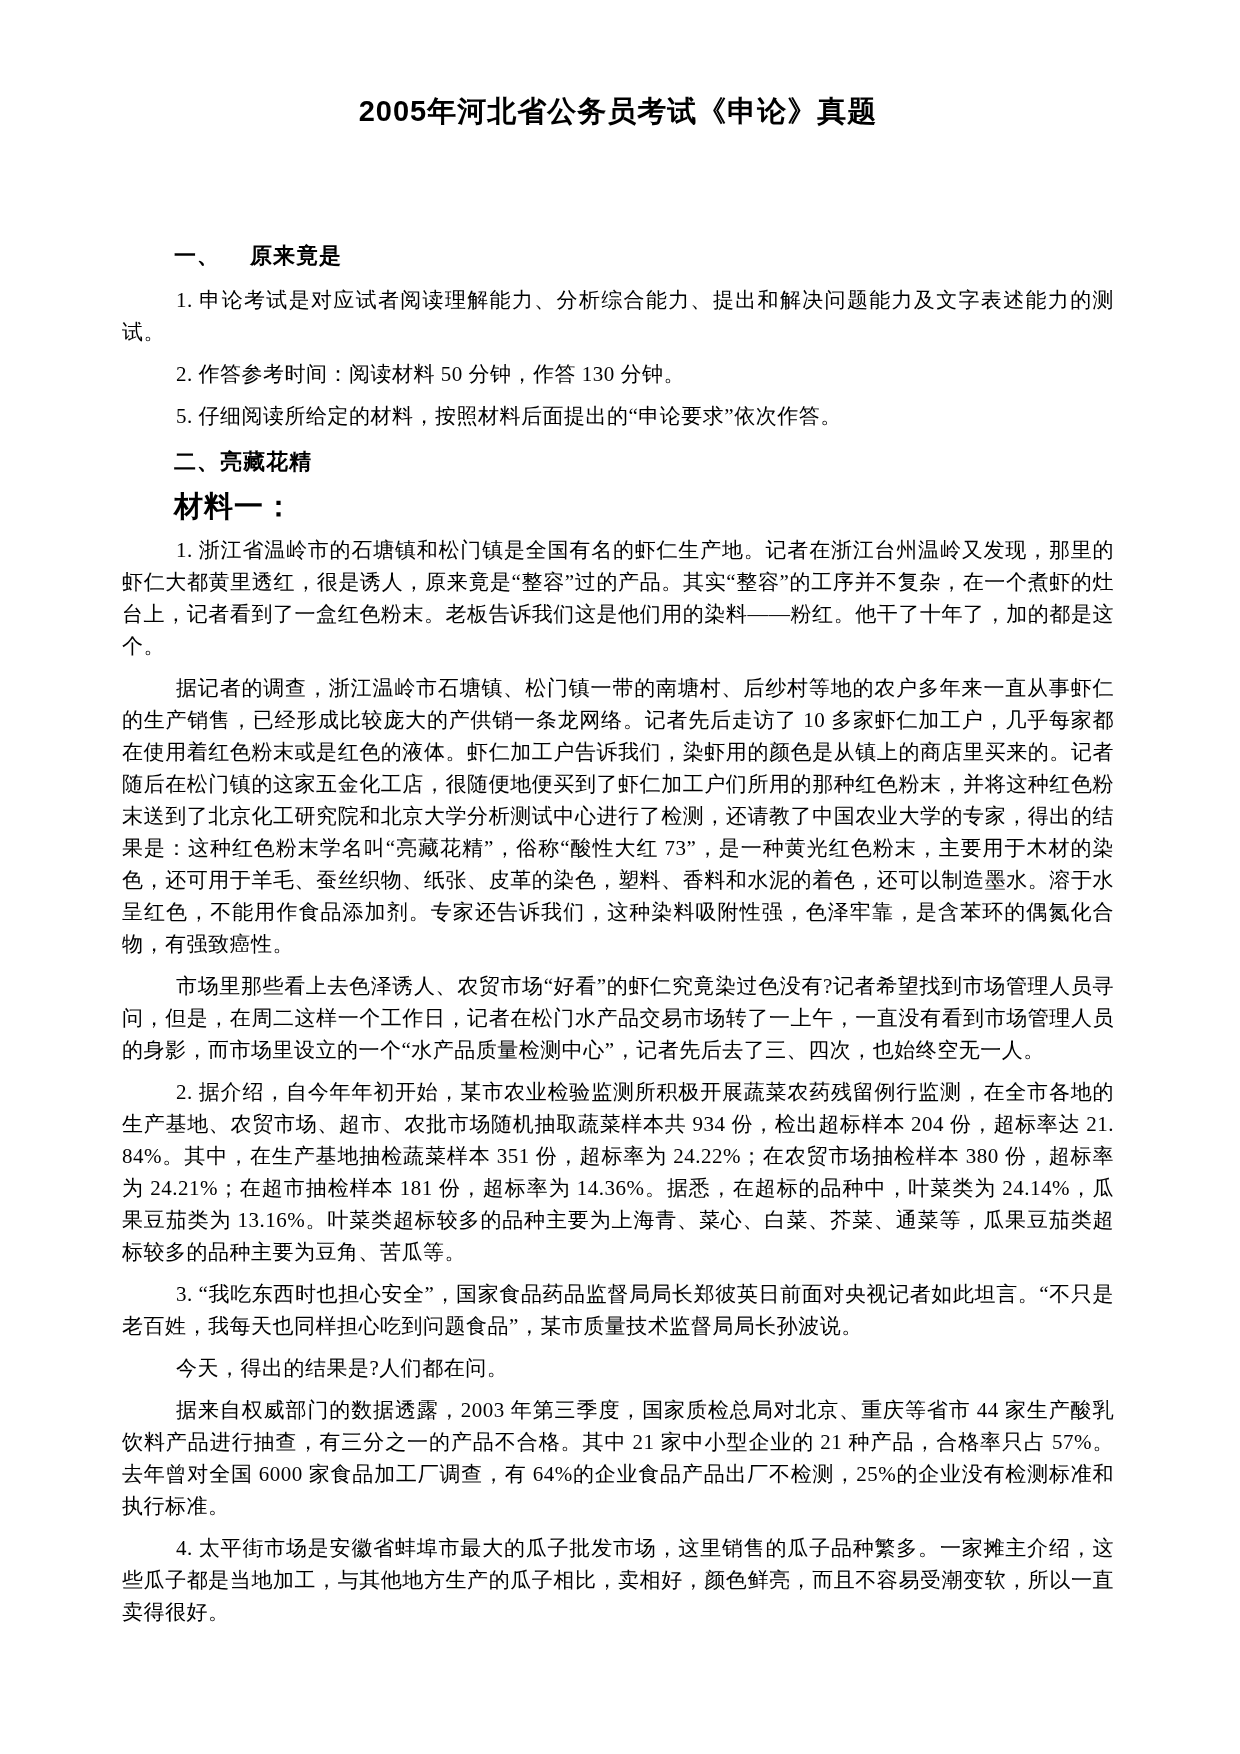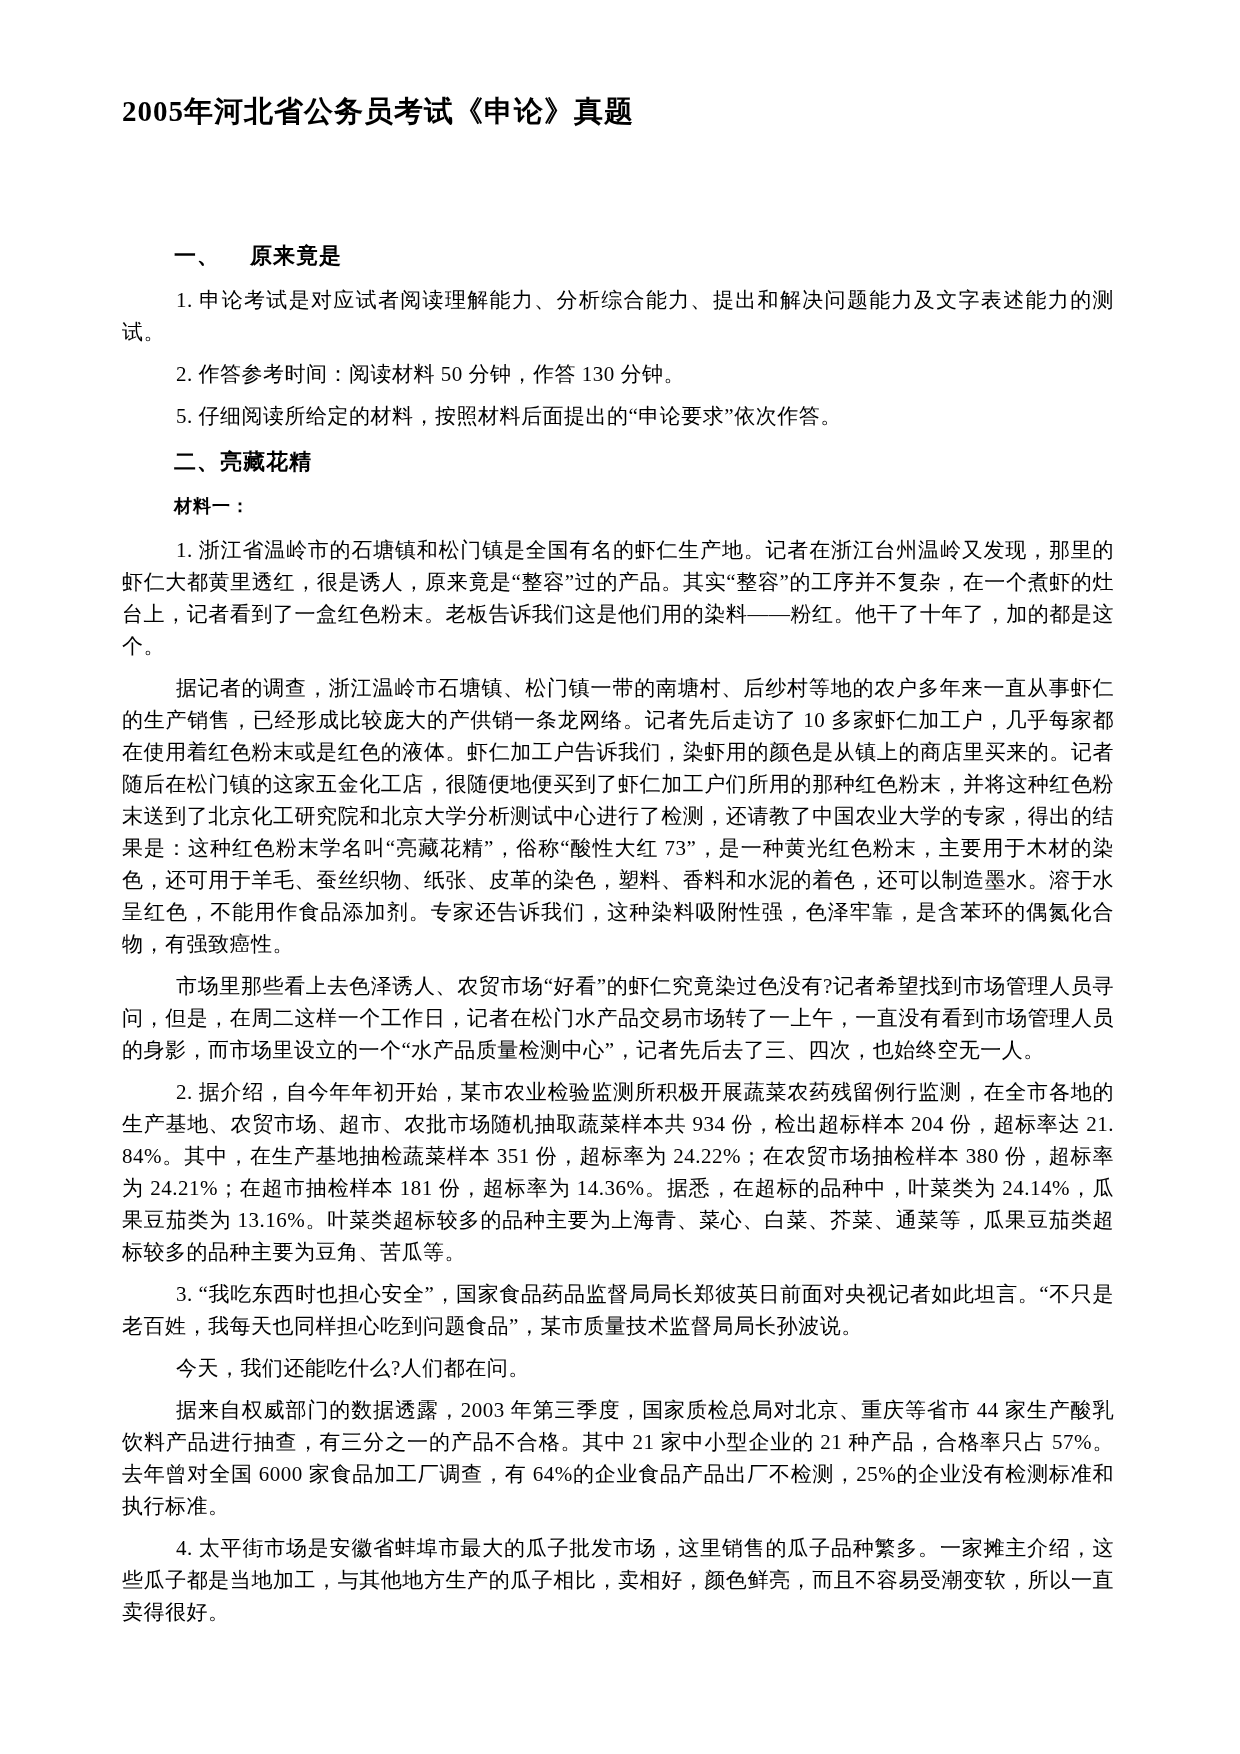--- a/index.html
+++ b/index.html
@@ -13,45 +13,45 @@
     width: 1240px;
     height: 1754px;
     margin: 0 auto;
     background: #ffffff;
     color: #000000;
     padding: 92px 126px 0 122px;
     overflow: hidden;
     font-family: "Liberation Serif", serif;
   }
   .doc-title {
-    font-family: Liberation Serif, serif;
+    font-family: Liberation Sans, sans-serif;
     font-weight: bold;
     font-size: 29px;
     line-height: 38px;
     letter-spacing: 1px;
-    text-align: left;
+    text-align: center;
     margin: 0 0 110px 0;
   }
   .section-heading {
     font-family: "Liberation Sans", sans-serif;
     font-weight: bold;
     font-size: 22px;
     line-height: 32px;
     margin: 0 0 12px 0;
     padding-left: 52px;
     letter-spacing: 1px;
   }
   .hgap {
     display: inline-block;
     width: 30px;
   }
   .material-label {
     font-family: Liberation Serif, serif;
     font-weight: bold;
-    font-size: 18px;
+    font-size: 29px;
     line-height: 32px;
     margin: 0 0 12px 0;
     padding-left: 52px;
     letter-spacing: 1px;
   }
   .para {
     font-family: "Liberation Serif", serif;
     font-size: 21px;
     line-height: 32px;
     text-align: justify;
@@ -82,18 +82,18 @@
   <h2 class="section-heading">二、亮藏花精</h2>
 
   <h3 class="material-label">材料一：</h3>
 
   <div>
     <p class="para">1. 浙江省温岭市的石塘镇和松门镇是全国有名的虾仁生产地。记者在浙江台州温岭又发现，那里的虾仁大都黄里透红，很是诱人，原来竟是“整容”过的产品。其实“整容”的工序并不复杂，在一个煮虾的灶台上，记者看到了一盒红色粉末。老板告诉我们这是他们用的染料——粉红。他干了十年了，加的都是这个。</p>
     <p class="para">据记者的调查，浙江温岭市石塘镇、松门镇一带的南塘村、后纱村等地的农户多年来一直从事虾仁的生产销售，已经形成比较庞大的产供销一条龙网络。记者先后走访了 10 多家虾仁加工户，几乎每家都在使用着红色粉末或是红色的液体。虾仁加工户告诉我们，染虾用的颜色是从镇上的商店里买来的。记者随后在松门镇的这家五金化工店，很随便地便买到了虾仁加工户们所用的那种红色粉末，并将这种红色粉末送到了北京化工研究院和北京大学分析测试中心进行了检测，还请教了中国农业大学的专家，得出的结果是：这种红色粉末学名叫“亮藏花精”，俗称“酸性大红 73”，是一种黄光红色粉末，主要用于木材的染色，还可用于羊毛、蚕丝织物、纸张、皮革的染色，塑料、香料和水泥的着色，还可以制造墨水。溶于水呈红色，不能用作食品添加剂。专家还告诉我们，这种染料吸附性强，色泽牢靠，是含苯环的偶氮化合物，有强致癌性。</p>
     <p class="para">市场里那些看上去色泽诱人、农贸市场“好看”的虾仁究竟染过色没有?记者希望找到市场管理人员寻问，但是，在周二这样一个工作日，记者在松门水产品交易市场转了一上午，一直没有看到市场管理人员的身影，而市场里设立的一个“水产品质量检测中心”，记者先后去了三、四次，也始终空无一人。</p>
     <p class="para">2. 据介绍，自今年年初开始，某市农业检验监测所积极开展蔬菜农药残留例行监测，在全市各地的生产基地、农贸市场、超市、农批市场随机抽取蔬菜样本共 934 份，检出超标样本 204 份，超标率达 21.84%。其中，在生产基地抽检蔬菜样本 351 份，超标率为 24.22%；在农贸市场抽检样本 380 份，超标率为 24.21%；在超市抽检样本 181 份，超标率为 14.36%。据悉，在超标的品种中，叶菜类为 24.14%，瓜果豆茄类为 13.16%。叶菜类超标较多的品种主要为上海青、菜心、白菜、芥菜、通菜等，瓜果豆茄类超标较多的品种主要为豆角、苦瓜等。</p>
     <p class="para">3. “我吃东西时也担心安全”，国家食品药品监督局局长郑彼英日前面对央视记者如此坦言。“不只是老百姓，我每天也同样担心吃到问题食品”，某市质量技术监督局局长孙波说。</p>
-    <p class="para">今天，我们还能吃什么?人们都在问。</p>
+    <p class="para">今天，得出的结果是?人们都在问。</p>
     <p class="para">据来自权威部门的数据透露，2003 年第三季度，国家质检总局对北京、重庆等省市 44 家生产酸乳饮料产品进行抽查，有三分之一的产品不合格。其中 21 家中小型企业的 21 种产品，合格率只占 57%。去年曾对全国 6000 家食品加工厂调查，有 64%的企业食品产品出厂不检测，25%的企业没有检测标准和执行标准。</p>
     <p class="para">4. 太平街市场是安徽省蚌埠市最大的瓜子批发市场，这里销售的瓜子品种繁多。一家摊主介绍，这些瓜子都是当地加工，与其他地方生产的瓜子相比，卖相好，颜色鲜亮，而且不容易受潮变软，所以一直卖得很好。</p>
   </div>
 
 </div>
 
 </body></html>

